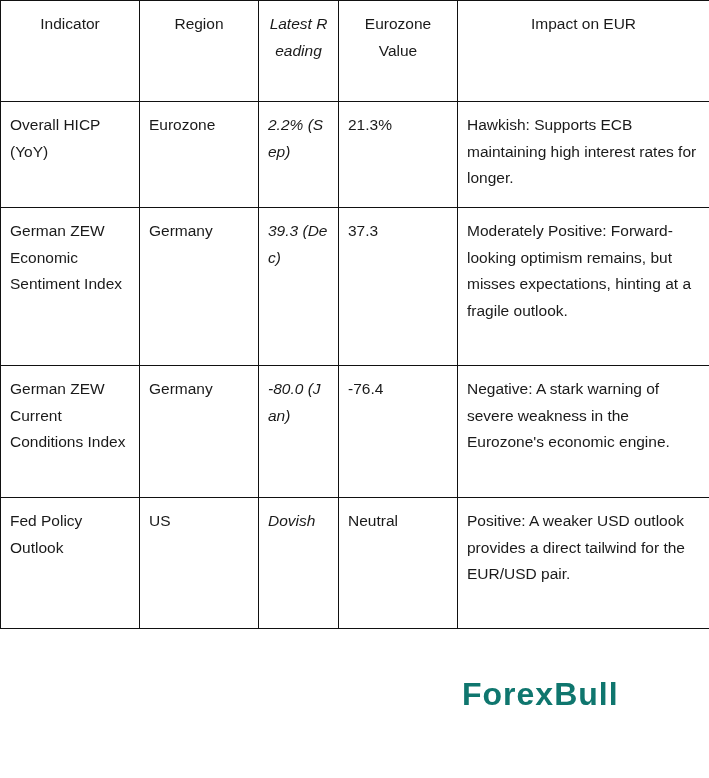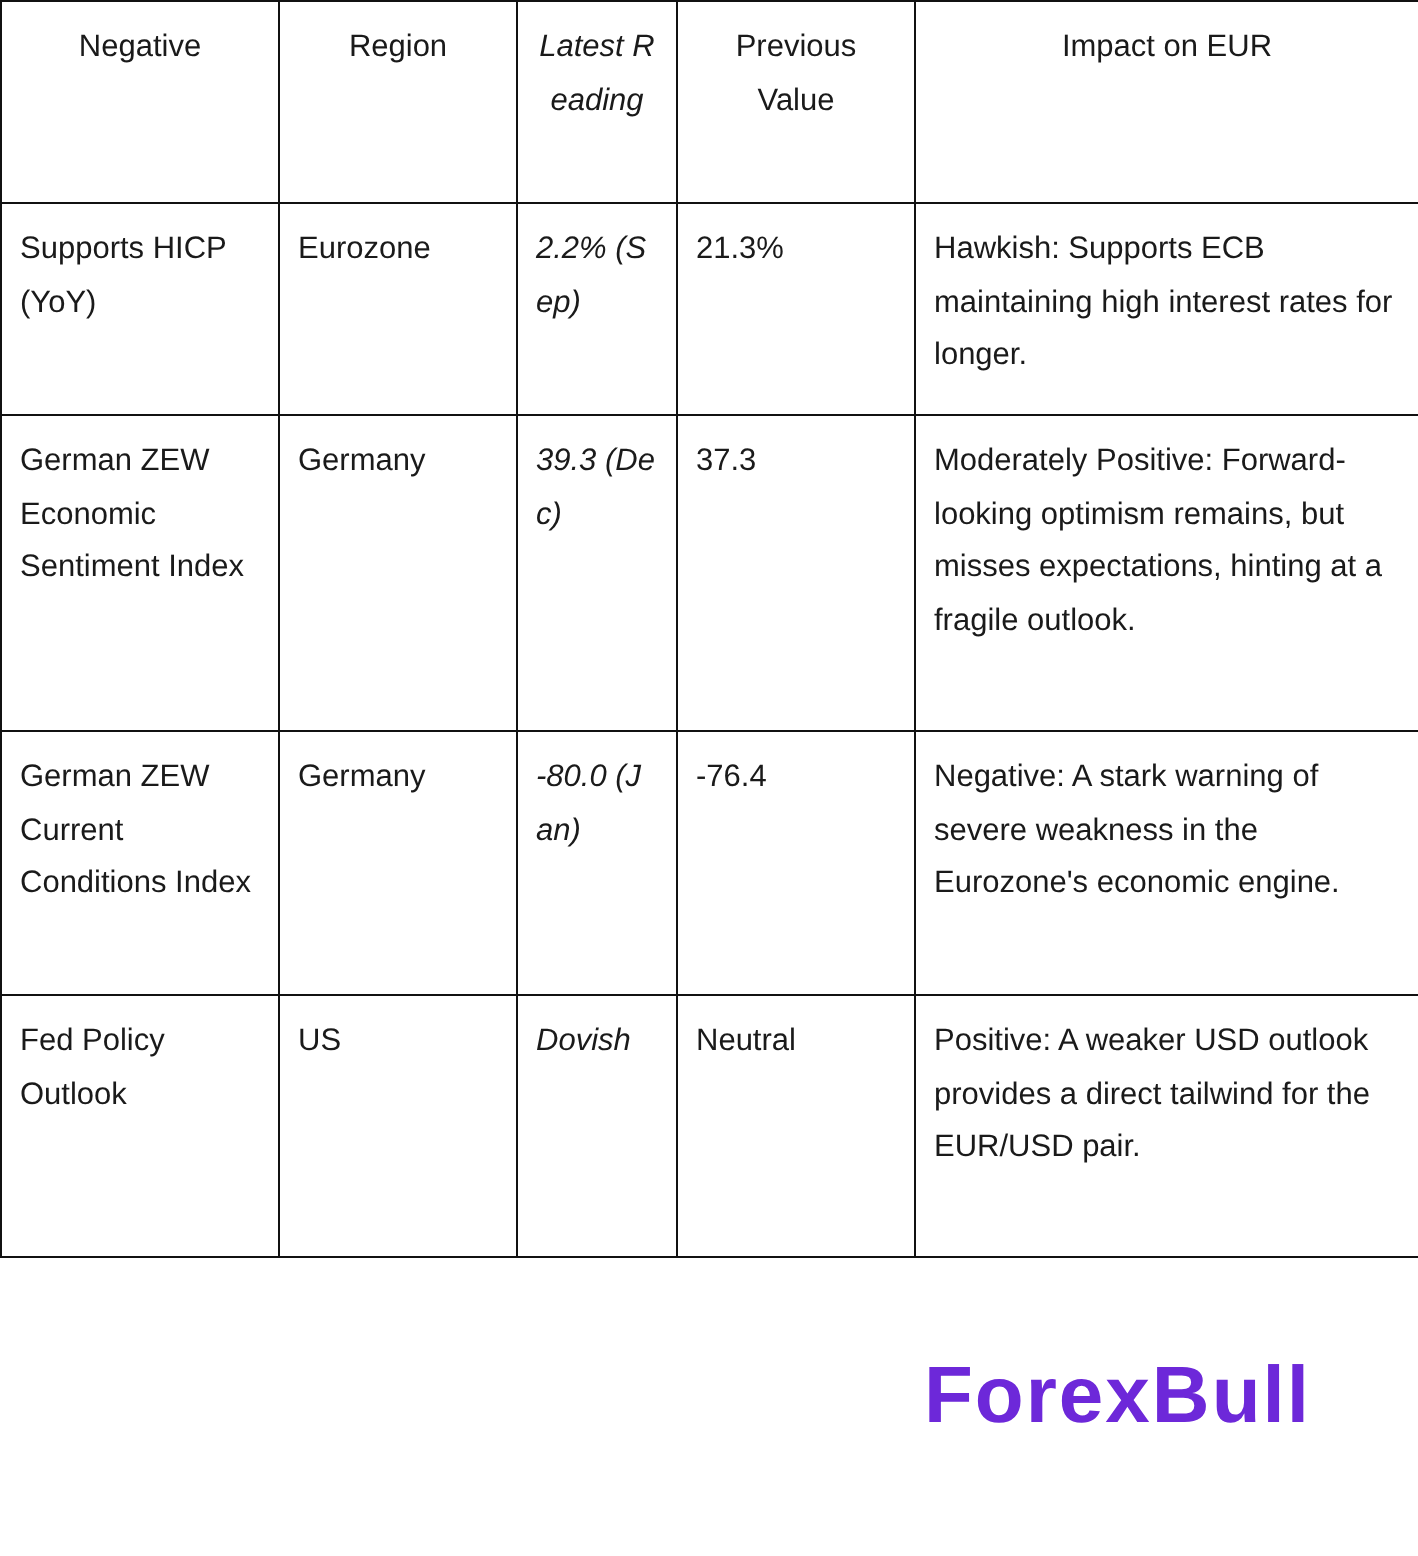--- a/index.html
+++ b/index.html
@@ -72,24 +72,24 @@
   tr.row-3 td { height: 137px; }
   tr.row-4 td { height: 111px; }
   tr.row-5 td { height: 110px; }
 
   .watermark {
     position: absolute;
     left: 462px;
     top: 676px;
     z-index: 1;
     font-family: "Liberation Sans", sans-serif;
-    font-size: 40px;
+    font-size: 32px;
     font-weight: 700;
     letter-spacing: 1px;
-    color: #6d28d9;
+    color: #0f766e;
     white-space: nowrap;
     pointer-events: none;
     user-select: none;
   }
 </style>
 </head>
 <body>
 
 <div class="table-wrap">
 
@@ -99,32 +99,32 @@
     <colgroup>
       <col class="c-indicator">
       <col class="c-region">
       <col class="c-latest">
       <col class="c-previous">
       <col class="c-impact">
     </colgroup>
 
     <thead>
       <tr class="header-row">
-        <th>Negative</th>
+        <th>Indicator</th>
         <th>Region</th>
         <th class="wrap-any">Latest Reading</th>
-        <th>Previous Value</th>
+        <th>Eurozone Value</th>
         <th>Impact on EUR</th>
       </tr>
     </thead>
 
     <tbody>
 
       <tr class="row-1">
-        <td>Supports HICP (YoY)</td>
+        <td>Overall HICP (YoY)</td>
         <td>Eurozone</td>
         <td class="wrap-any">2.2% (Sep)</td>
         <td>21.3%</td>
         <td>Hawkish: Supports ECB maintaining high interest rates for longer.</td>
       </tr>
 
 
       <tr class="row-3">
         <td>German ZEW Economic Sentiment Index</td>
         <td>Germany</td>

